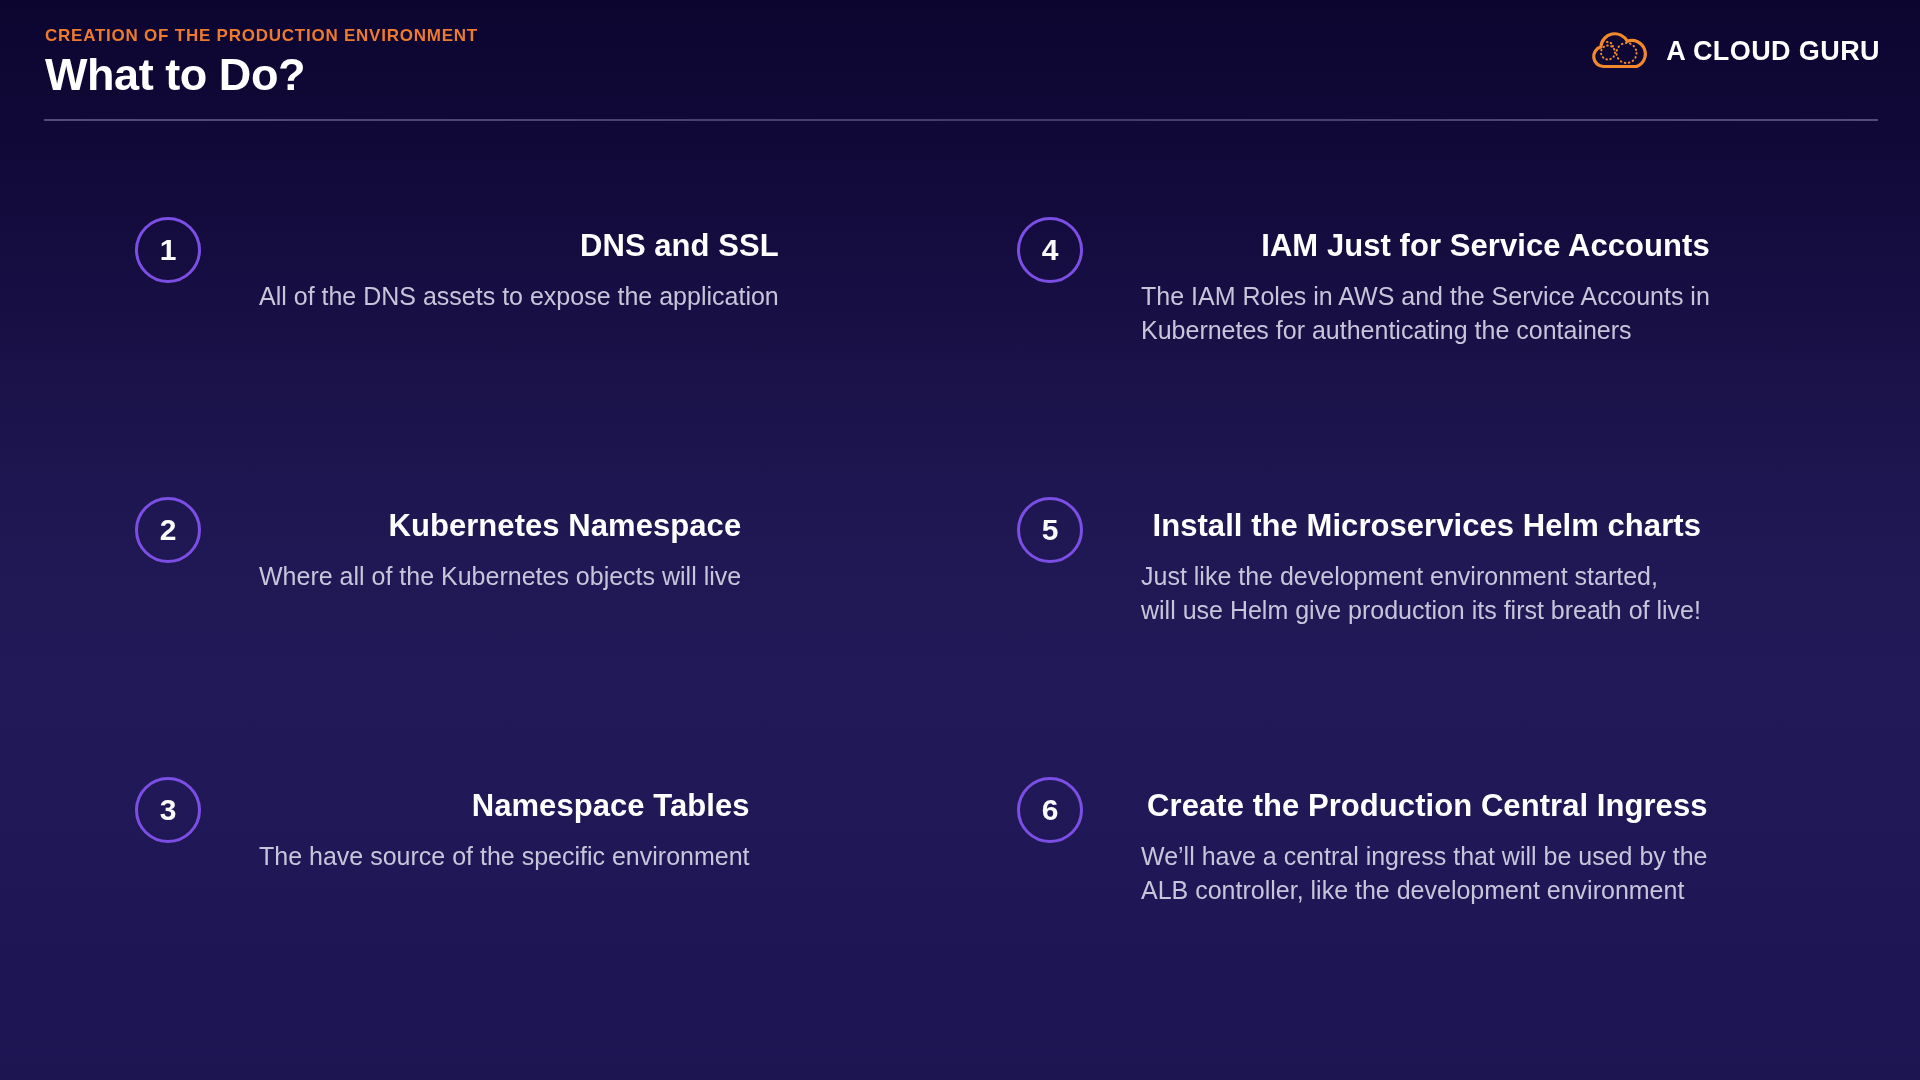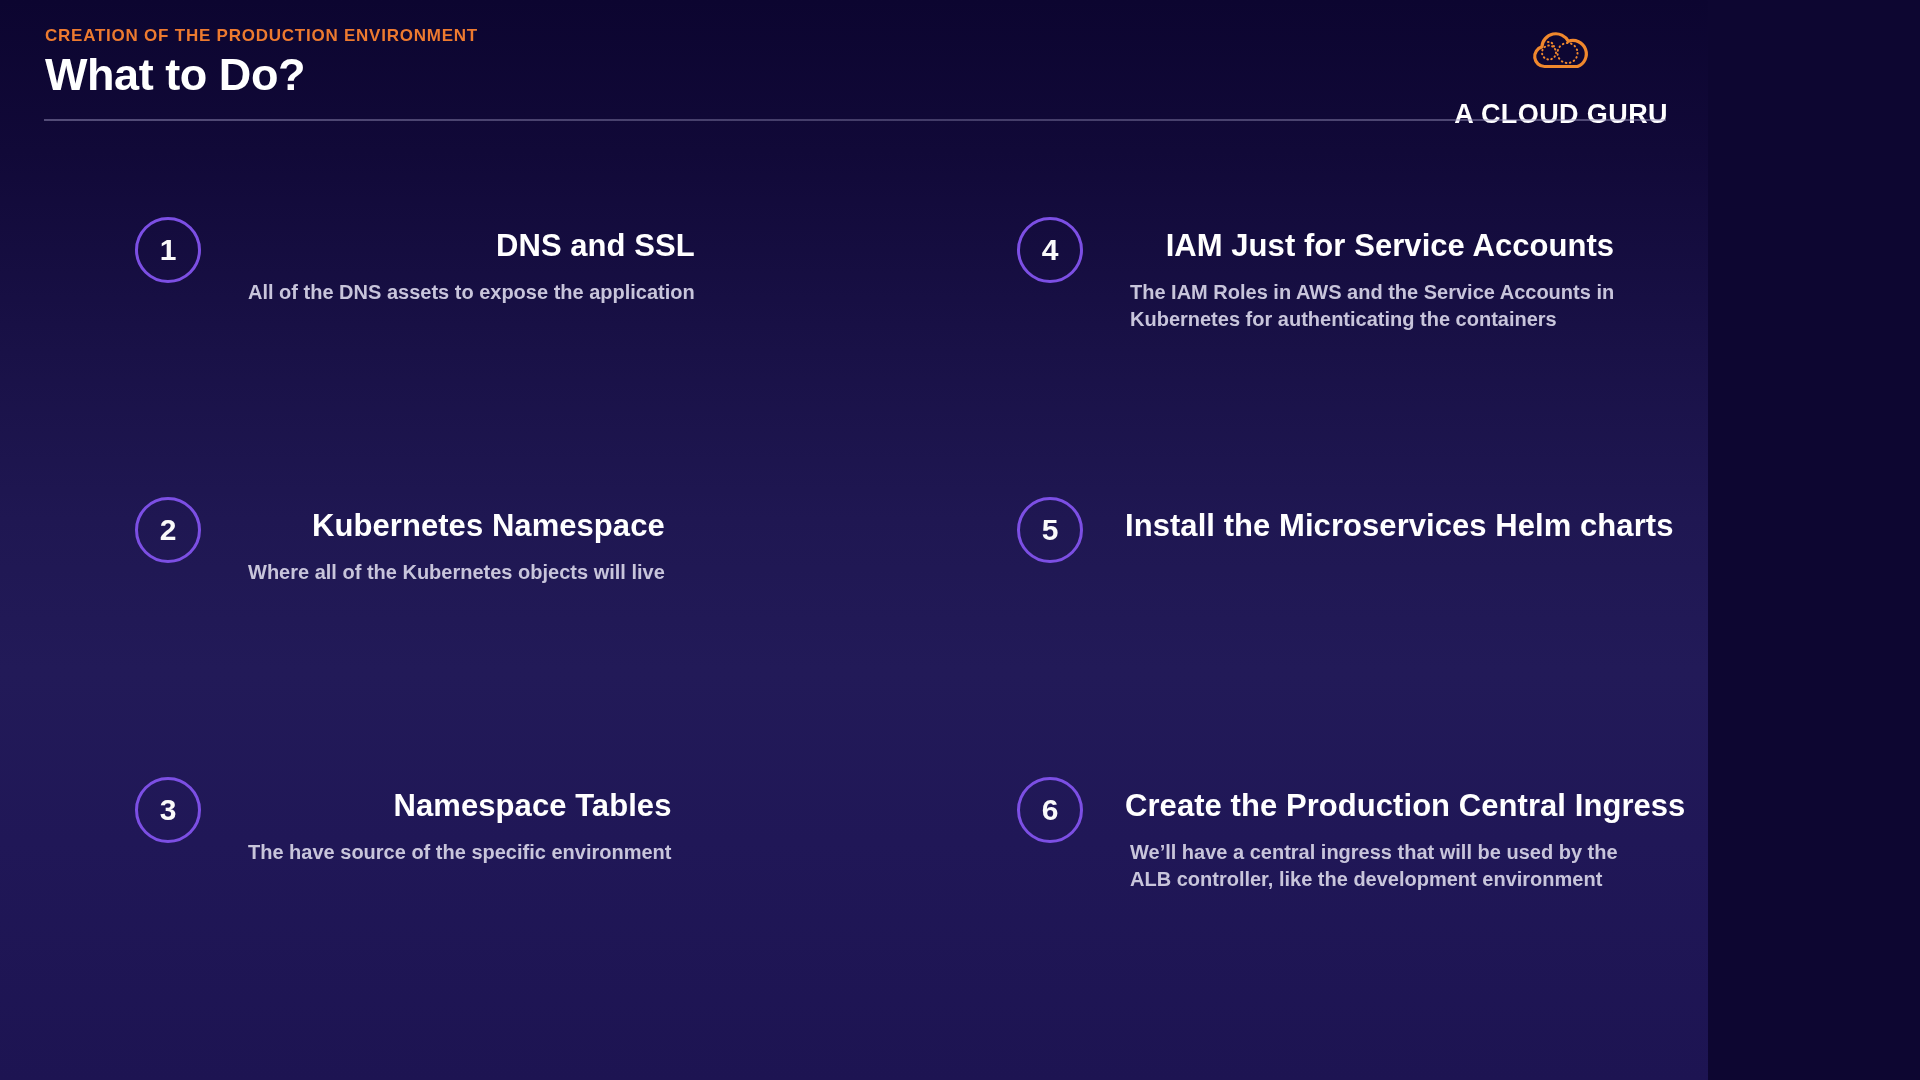--- a/index.html
+++ b/index.html
@@ -3,21 +3,21 @@
 <meta charset="utf-8">
 <style>
   html, body {
     margin: 0;
     padding: 0;
     background: #0d0631;
     font-family: "Liberation Sans", "DejaVu Sans", sans-serif;
   }
   .slide {
     position: relative;
-    width: 1708px;
+    width: 1920px;
     height: 1080px;
     overflow: hidden;
     background: linear-gradient(180deg,
       #0c0530 0%,
       #110938 14%,
       #181045 30%,
       #1f1752 48%,
       #221a58 62%,
       #201757 78%,
       #1d1452 100%);
@@ -56,22 +56,21 @@
       rgba(150,144,185,0.38) 55%,
       rgba(150,144,185,0.50) 100%);
   }
   
   .logo {
     position: absolute;
     top: 28px;
     right: 40px;
     display: flex;
     align-items: center;
-    gap: 25px;
-    flex-direction: column;
+    gap: 13px;
   }
   .logo-text {
     font-size: 27px;
     font-weight: 800;
     letter-spacing: 0.015em;
     color: #ffffff;
     white-space: nowrap;
   }
   
   .steps-grid {
@@ -110,24 +109,24 @@
   .step-title {
     margin: 0;
     font-size: 31px;
     font-weight: 700;
     letter-spacing: 0.002em;
     color: #ffffff;
     white-space: nowrap;
     text-align: right;
   }
   .step-desc {
-    margin: 15px 0 0 5px;
-    font-size: 20px;
+    margin: 15px 0 0 16px;
+    font-size: 25px;
     line-height: 1.36;
-    font-weight: 700;
+    font-weight: 400;
     color: #c8c5db;
     white-space: pre-line;
     max-width: 700px;
   }
 </style>
 </head>
 <body>
 
 <div class="slide">
 
@@ -190,20 +189,22 @@
 Kubernetes for authenticating the containers</p>
       </div>
     </div>
 
     <div class="step">
       <div class="badge">
         <span>5</span>
       </div>
       <div class="step-text">
         <h2 class="step-title">Install  the Microservices Helm charts</h2>
+        <p class="step-desc">Just like the development environment started,
+will use Helm give production its first breath of live!</p>
       </div>
     </div>
 
     <div class="step">
       <div class="badge">
         <span>6</span>
       </div>
       <div class="step-text">
         <h2 class="step-title">Create the Production Central Ingress</h2>
         <p class="step-desc">We’ll have a central ingress that will be used by the

